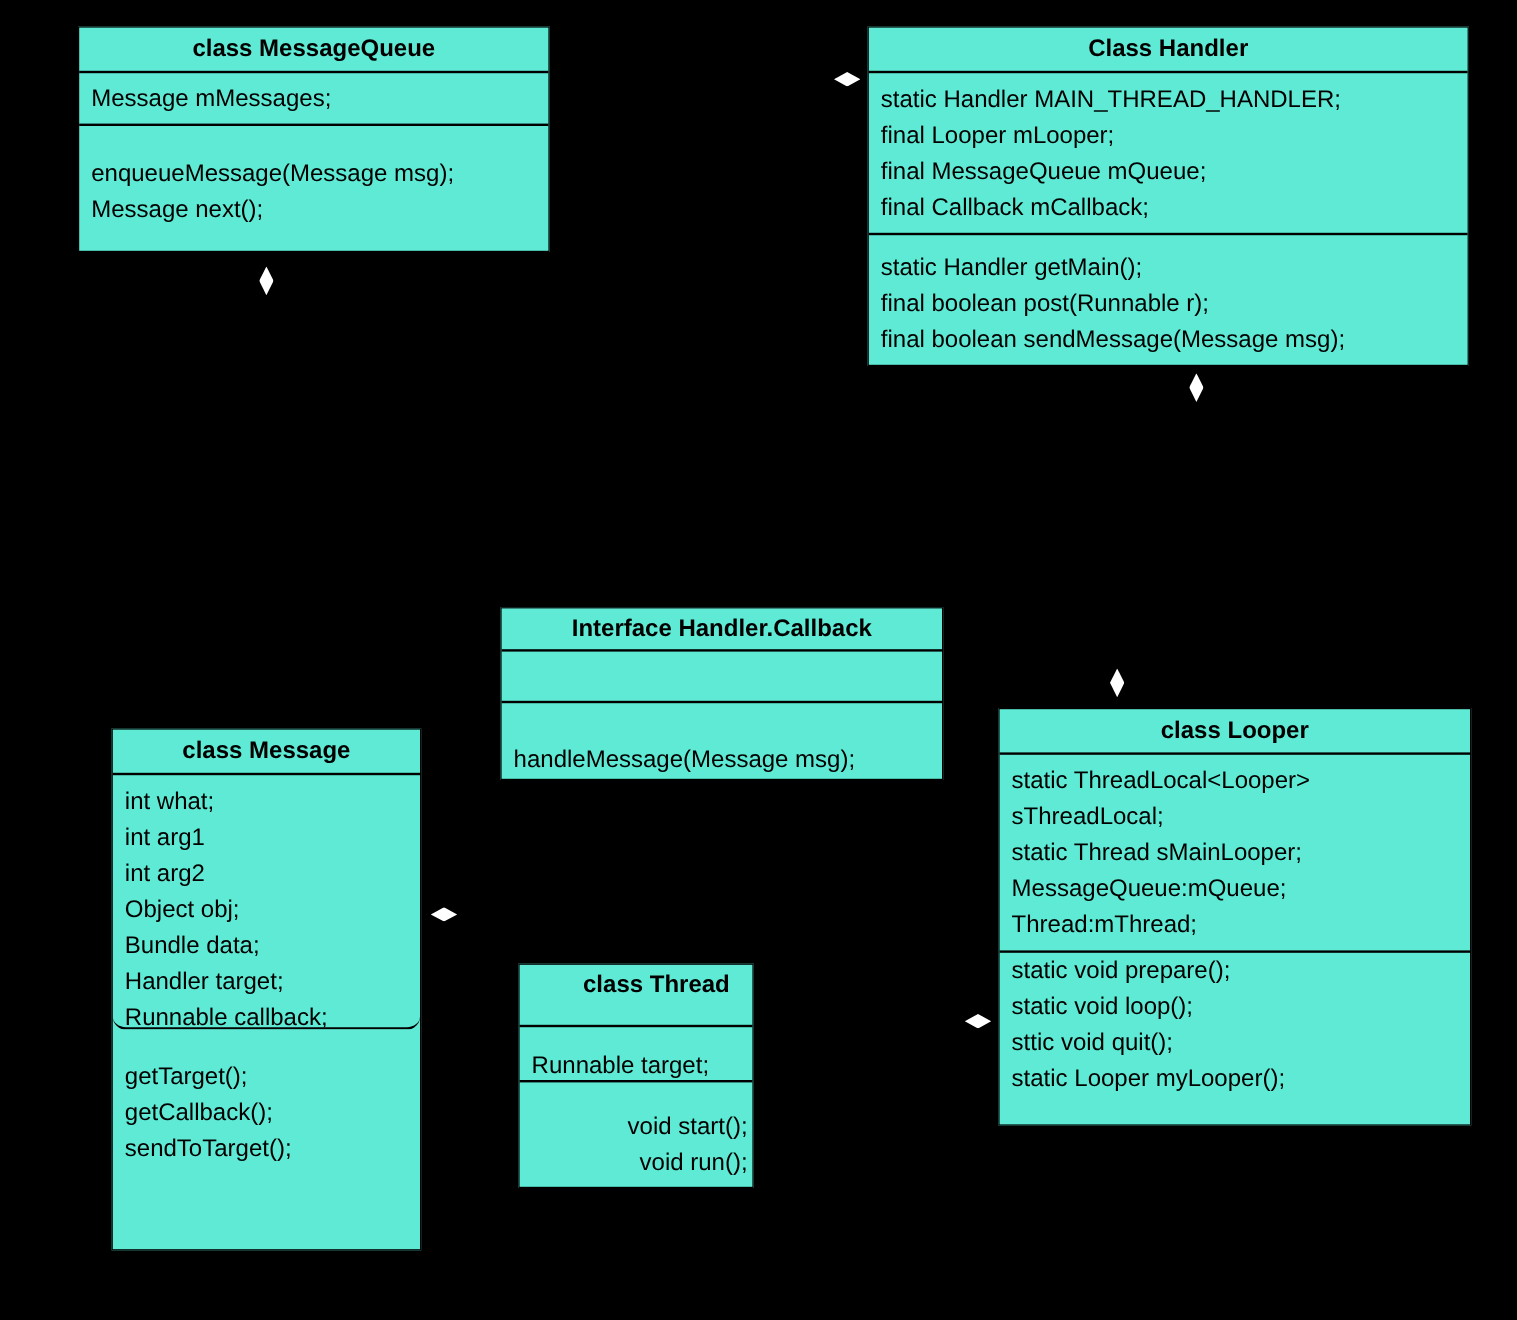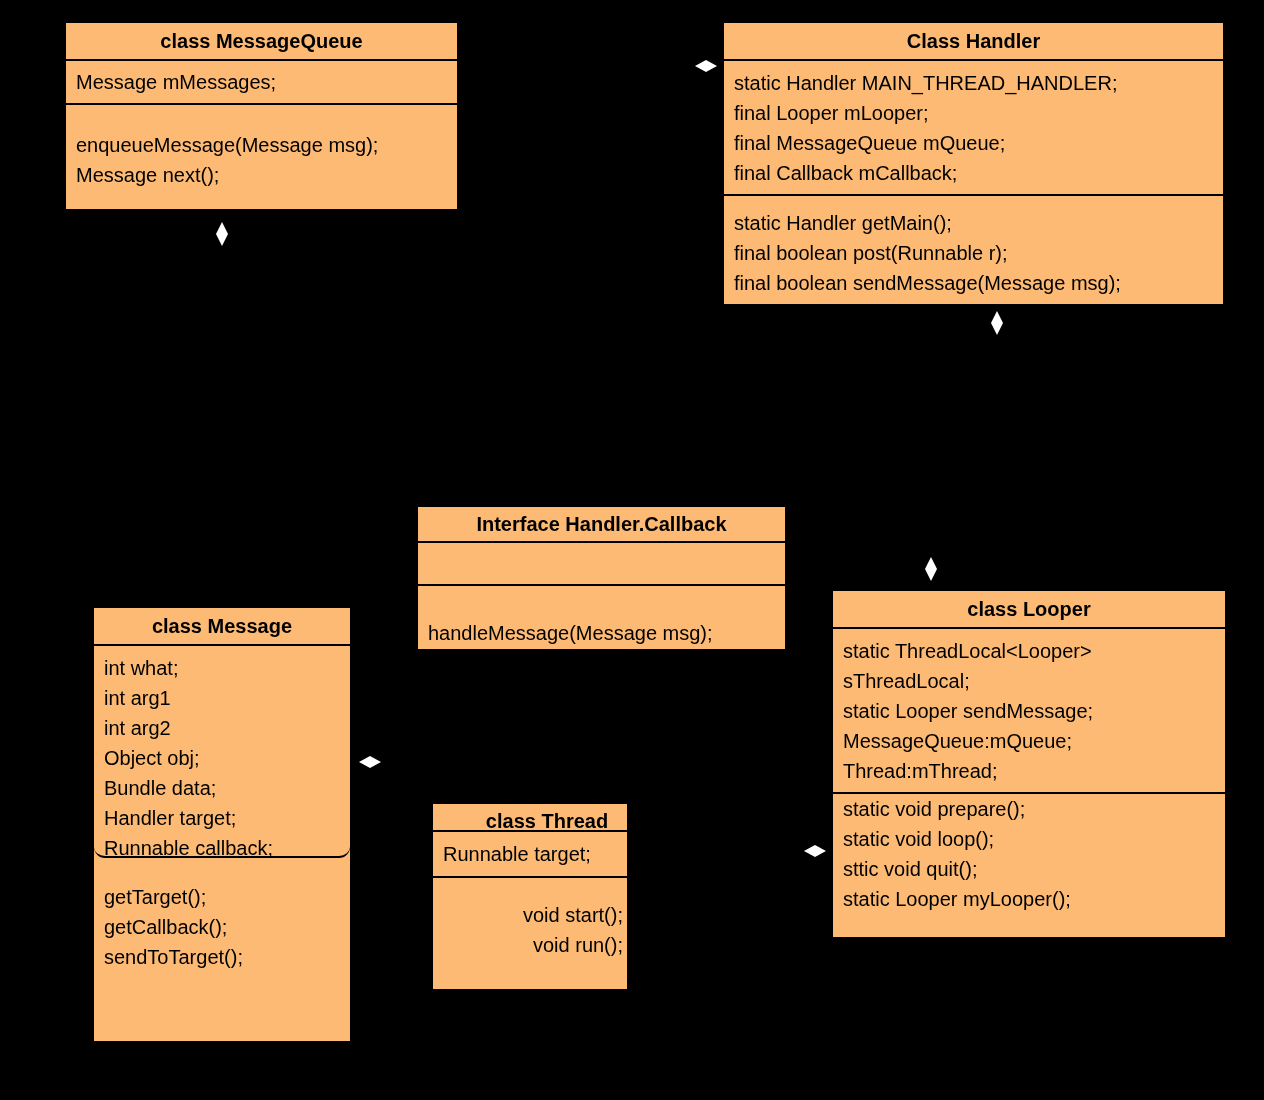--- a/index.html
+++ b/index.html
@@ -9,21 +9,21 @@
   body {
     width: 1264px;
     height: 1100px;
     position: relative;
     background: #000000;
     font-family: "Liberation Sans", sans-serif;
     overflow: hidden;
   }
   .uml-box {
     position: absolute;
-    background: #fdba74;
+    background: #5eead4;
     color: #000000;
     border: 1px solid #000000;
     box-sizing: border-box;
   }
   .uml-title {
     font-weight: bold;
     text-align: center;
     font-size: 20px;
     border-bottom: 2px solid #000000;
     box-sizing: border-box;
@@ -86,21 +86,21 @@
   <div class="uml-section" style="height:63px; padding-top:16px;margin-top:16px;">
     <div class="uml-line">handleMessage(Message msg);</div>
   </div>
 </div>
 
 <div class="uml-box" style="left:832px; top:590px; width:394px; height:348px;">
   <div class="uml-title" style="height:38px; line-height:36px;">class Looper</div>
   <div class="uml-section divider" style="height:165px; padding-top:7px;">
     <div class="uml-line">static ThreadLocal&lt;Looper&gt;</div>
     <div class="uml-line">sThreadLocal;</div>
-    <div class="uml-line">static Looper sendMessage;</div>
+    <div class="uml-line">static Thread sMainLooper;</div>
     <div class="uml-line">MessageQueue:mQueue;</div>
     <div class="uml-line">Thread:mThread;</div>
   </div>
   <div class="uml-section" style="height:145px; ">
     <div class="uml-line">static void prepare();</div>
     <div class="uml-line">static void loop();</div>
     <div class="uml-line">sttic void quit();</div>
     <div class="uml-line">static Looper myLooper();</div>
   </div>
 </div>
@@ -118,22 +118,22 @@
     <div class="uml-line">Message next;</div>
   </div>
   <div class="uml-section" style="height:142px; padding-top:24px;">
     <div class="uml-line">getTarget();</div>
     <div class="uml-line">getCallback();</div>
     <div class="uml-line">sendToTarget();</div>
   </div>
 </div>
 
 <div class="uml-box" style="left:432px; top:803px; width:196px; height:187px;">
-  <div class="uml-title" style="height:28px; line-height:34px;padding-left:34px;">class Thread</div>
-  <div class="uml-section divider" style="height:46px; padding-top:7px;">
+  <div class="uml-title" style="height:52px; line-height:34px;padding-left:34px;">class Thread</div>
+  <div class="uml-section divider" style="height:46px; padding-top:17px;">
     <div class="uml-line">Runnable target;</div>
   </div>
   <div class="uml-section" style="height:105px; padding-top:22px;text-align:right;">
     <div class="uml-line">void start();</div>
     <div class="uml-line">void run();</div>
   </div>
 </div>
 
 <div class="diamond v" style="left:216px; top:222px;"></div>
 <div class="diamond h" style="left:695px; top:60px;"></div>

